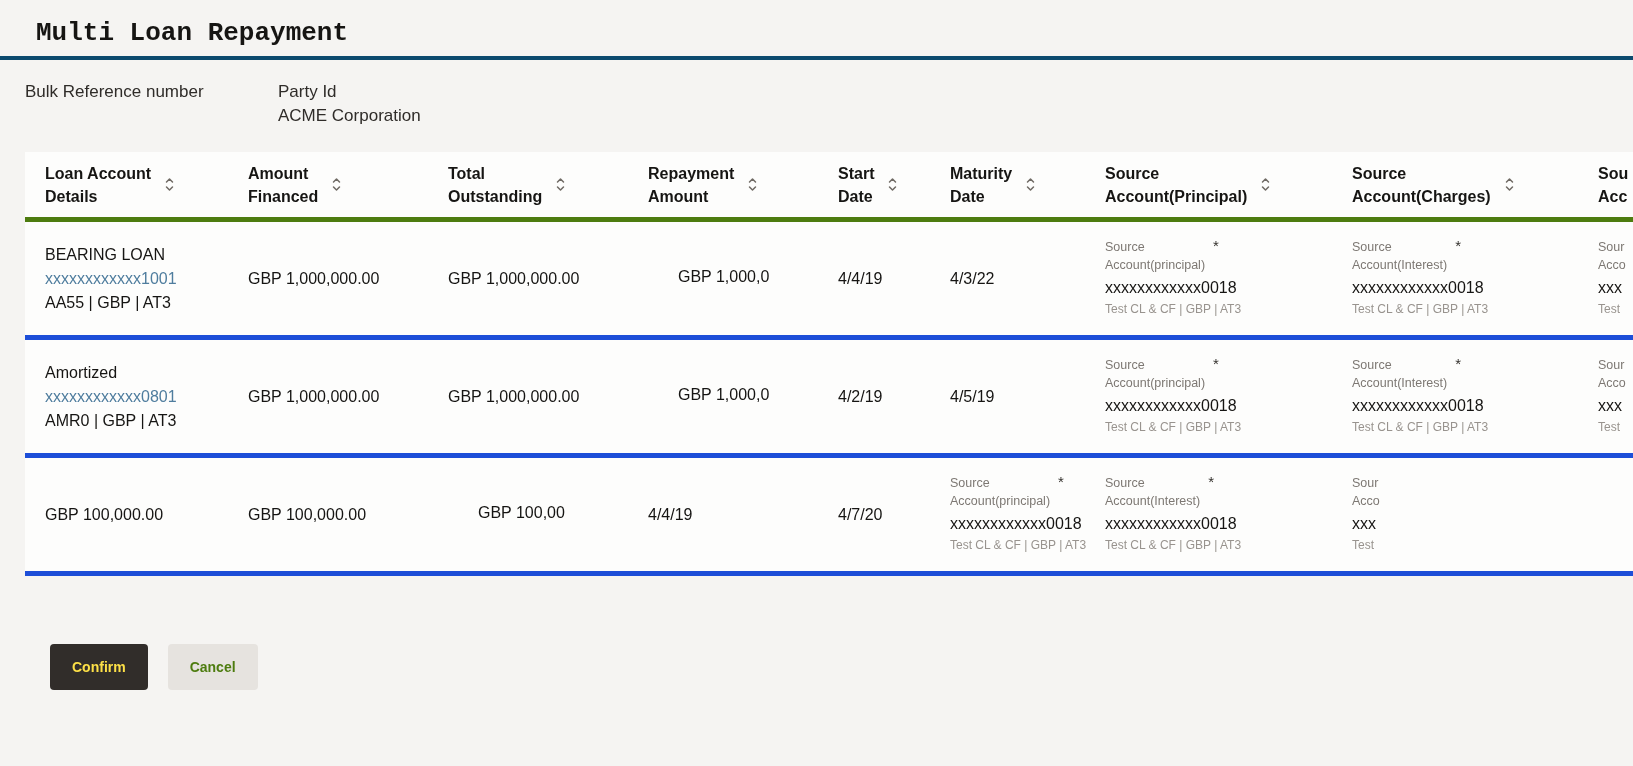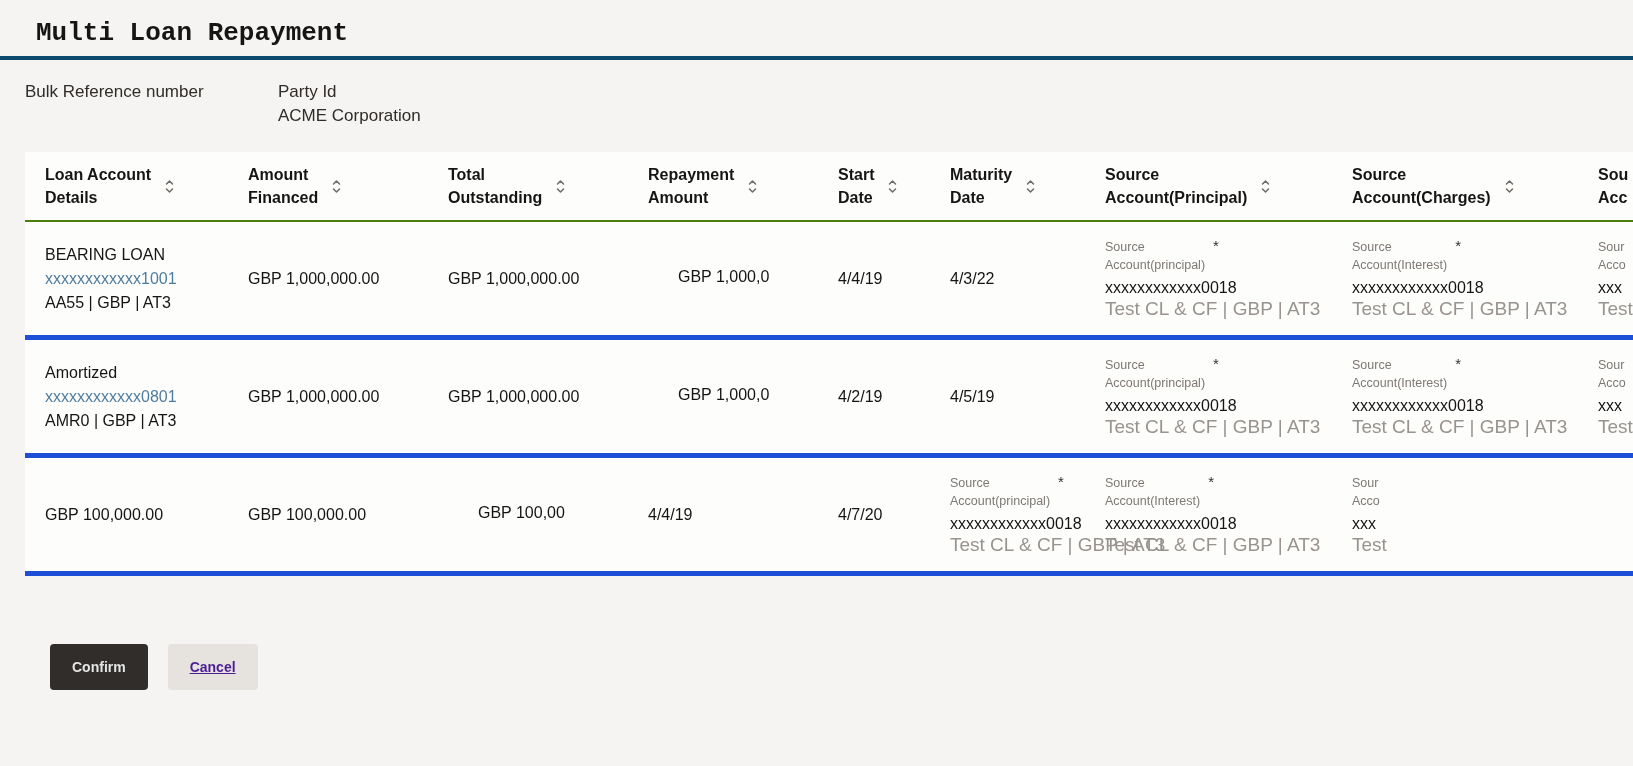--- a/index.html
+++ b/index.html
@@ -34,21 +34,21 @@
     margin-top: 24px;
     background: #fdfdfc;
     overflow: hidden;
   }
   .thead-row, .tr {
     display: grid;
     grid-template-columns: 203px 200px 200px 190px 112px 155px 247px 246px 220px;
     padding-left: 20px;
     align-items: center;
   }
-  .thead-row { height: 70px; border-bottom: 2px solid #4d7c0f; }
+  .thead-row { height: 70px; border-bottom: 5px solid #4d7c0f; }
   .tr { height: 118px; border-bottom: 5px solid #1d4ed8; }
   .th {
     display: flex;
     align-items: center;
     font-weight: 700;
     font-size: 16px;
     cursor: pointer;
   }
   .th-label { white-space: pre-line; line-height: 23px; }
   .sort-icon { margin-left: 13px; display: inline-flex; flex: 0 0 auto; }
@@ -71,34 +71,34 @@
   .td-source { cursor: pointer; }
   .src-label-row { display: flex; align-items: flex-start; }
   .src-label {
     font-size: 12.5px;
     color: #7d7873;
     line-height: 18px;
     white-space: pre-line;
   }
   .req { font-size: 15px; color: #33302c; margin-left: 8px; line-height: 16px; }
   .src-value { font-size: 16px; line-height: 23px; margin-top: 2px; white-space: nowrap; }
-  .src-meta { font-size: 19px; color: #98938e; line-height: 20px; white-space: nowrap; }
+  .src-meta { font-size: 12px; color: #98938e; line-height: 20px; white-space: nowrap; }
   .actions { margin: 68px 0 0 25px; display: flex; gap: 20px; }
   .btn {
     border: none;
     border-radius: 4px;
     font-family: inherit;
     font-size: 14px;
     font-weight: 700;
     height: 46px;
     padding: 0 22px;
     cursor: pointer;
   }
-  .btn-primary { background: #312d2a; color: #e5e5e5; }
-  .btn-secondary { background: #e6e3df; color: #4c1d95; text-decoration: underline; }
+  .btn-primary { background: #312d2a; color: #fde047; }
+  .btn-secondary { background: #e6e3df; color: #4d7c0f; }
 </style>
 </head>
 <body>
 
 <div class="page">
 
   <header class="page-header">
     <h1 class="page-title">Multi Loan Repayment</h1>
   </header>
 

